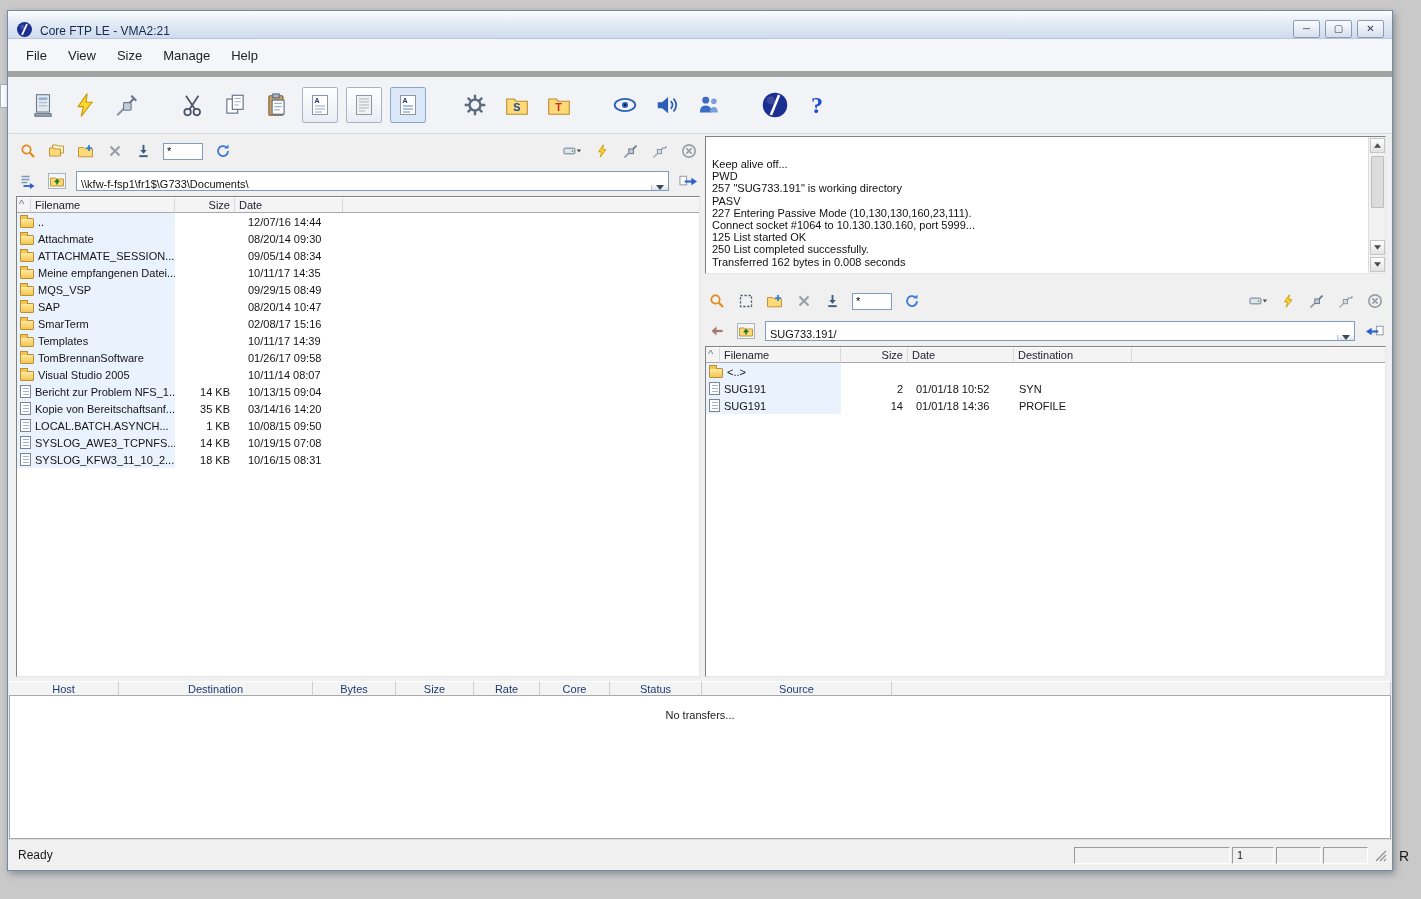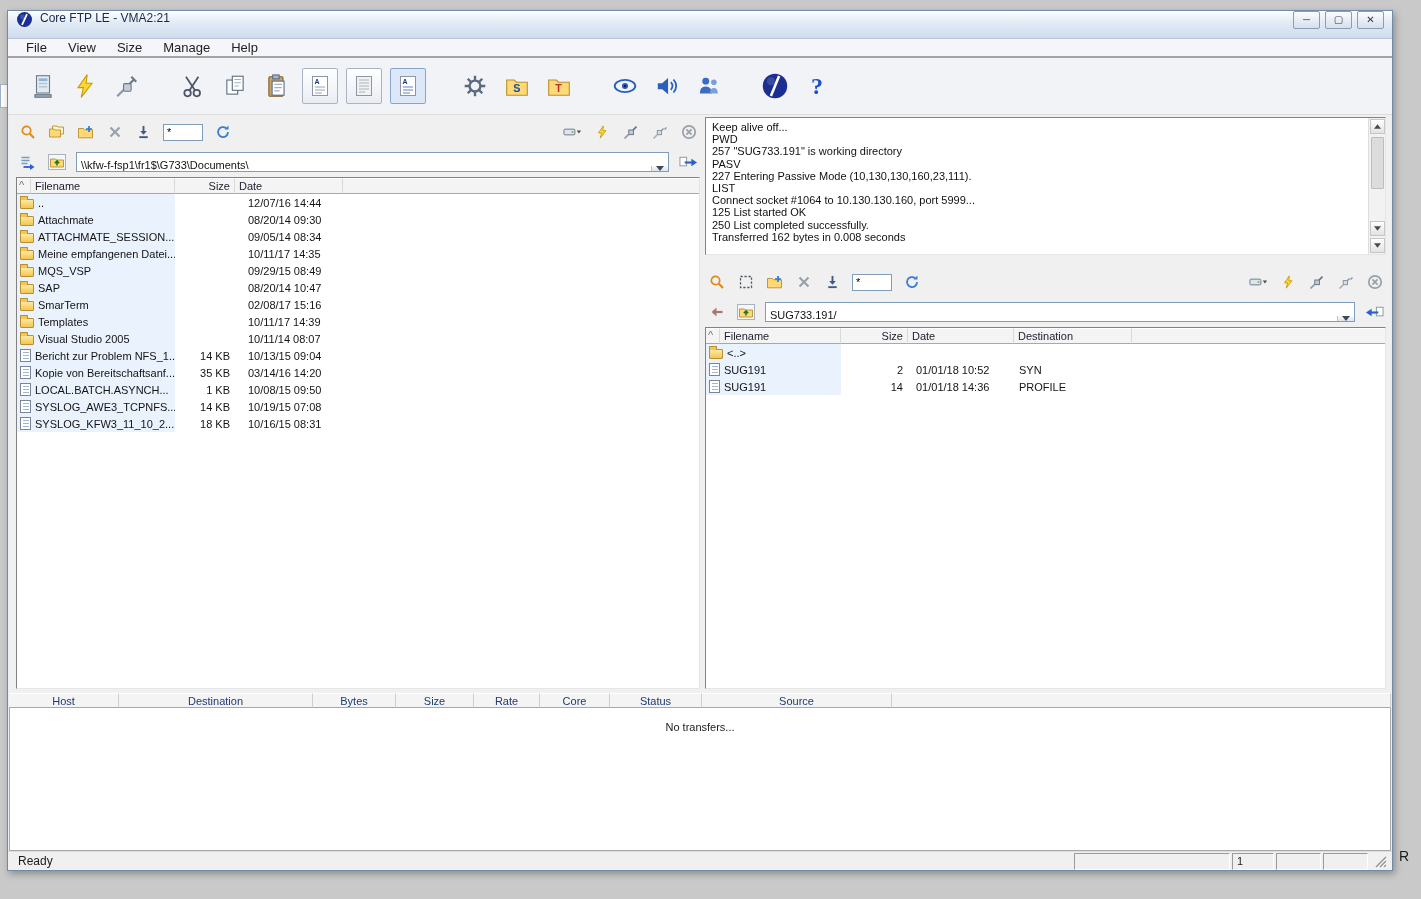--- a/index.html
+++ b/index.html
@@ -4,27 +4,27 @@
 <style>
 *{margin:0;padding:0;box-sizing:border-box}
 html,body{width:1421px;height:899px;overflow:hidden}
 body{font-family:"Liberation Sans","DejaVu Sans",sans-serif;background:#c9c9c9;position:relative}
 svg{display:block}
 
 .desk-partial{position:absolute;left:0;top:84px;width:9px;height:24px;background:#fdfdfd;border:1px solid #9db2c8}
 .desk-r{position:absolute;left:1399px;top:848px;font-size:14px;color:#1a1a1a}
 
 .window{position:absolute;left:7px;top:10px;width:1386px;height:861px;background:#f0f0f0;border:1px solid #708aa8;box-shadow:0 0 0 1px #e8eef6 inset,2px 3px 7px rgba(0,0,0,.3);display:flex;flex-direction:column}
-.titlebar{height:28px;background:linear-gradient(#fdfeff,#e2eaf5 45%,#cfdcee);display:flex;align-items:flex-start;padding:0 8px;border-bottom:1px solid #b8c6da;flex:none}
+.titlebar{height:28px;background:linear-gradient(#fdfeff,#e2eaf5 45%,#cfdcee);display:flex;align-items:flex-end;padding:0 8px;border-bottom:1px solid #b8c6da;flex:none}
 .app-icon{width:17px;height:17px}
 .title{font-size:12px;color:#16294a;margin-left:7px}
 .winbtns{margin-left:auto;display:flex;gap:5px}
 .wbtn{width:27px;height:18px;background:linear-gradient(#fbfcfe,#d7dfeb);border:1px solid #8b9cb4;border-radius:2px;font-size:10px;color:#2a3a55;display:flex;align-items:center;justify-content:center;line-height:1;cursor:default}
 
-.menubar{height:19px;display:flex;align-items:center;background:#f4f6f9;padding:0 8px;border-bottom:2px solid #a3a3a3;flex:none}
+.menubar{height:38px;display:flex;align-items:center;background:#f4f6f9;padding:0 8px;border-bottom:6px solid #a3a3a3;flex:none}
 .menu-item{font-size:13px;color:#222;padding:3px 11px 3px 10px}
 .toolbar{height:57px;display:flex;align-items:center;background:#f1f3f6;padding:0 14px;border-bottom:1px solid #dcdcdc;flex:none}
 .tbtn{width:42px;height:40px;display:flex;align-items:center;justify-content:center}
 .tbtn.boxed{border:1px solid #aab4c2;background:linear-gradient(#ffffff,#e9edf3);border-radius:2px;width:36px;height:36px;margin:0 4px}
 .tbtn.active{background:#dce8f8;border-color:#88a6cc}
 .gap{margin-left:24px}
 .help-glyph{font-size:24px;font-weight:bold;color:#1d4ed0;font-family:"Liberation Serif","DejaVu Serif",serif}
 
 .main{flex:1;display:flex;padding:2px 6px 4px 8px;gap:5px;min-height:0}
 .pane-left{width:684px;display:flex;flex-direction:column;min-height:0}
@@ -50,35 +50,35 @@
 .ftext{margin-left:4px}
 .local .c.name{width:158px}.local .c.size{width:60px}.local .c.date{width:150px;padding-left:13px}
 .remote .c.name{width:135px}.remote .c.size{width:67px}.remote .c.date{width:106px;padding-left:8px}.remote .c.perms{width:118px;padding-left:5px}
 
 .ficon{width:14px;height:12px;position:relative;flex:none}
 .frow.folder .ficon{background:linear-gradient(#ffe9a2,#f3c64f);border:1px solid #b98f2f;border-radius:1px;margin-top:2px;height:10px}
 .frow.folder .ficon::before{content:"";position:absolute;top:-4px;left:-1px;width:6px;height:3px;background:#f3c64f;border:1px solid #b98f2f;border-bottom:none;border-radius:1px 1px 0 0}
 .frow.file .ficon{width:11px;height:13px;background:#fff;border:1px solid #7a8696}
 .frow.file .ficon::before{content:"";position:absolute;left:2px;top:2px;right:1px;height:8px;background:repeating-linear-gradient(#9fb4d8 0 1px,transparent 1px 3px)}
 
-.logbox{height:138px;border:1px solid #828282;border-right-color:#e6e6e6;border-bottom-color:#e6e6e6;background:#fff;position:relative;padding:3px 22px 2px 6px;flex:none;overflow:hidden}
+.logbox{height:138px;border:1px solid #828282;border-right-color:#e6e6e6;border-bottom-color:#e6e6e6;background:#fff;position:relative;padding:21px 22px 2px 6px;flex:none;overflow:hidden}
 .logline{font-size:11px;line-height:12.2px;color:#101010;white-space:nowrap}
 .vscroll{position:absolute;right:0;top:0;bottom:0;width:17px;background:#f2f2f2;border-left:1px solid #dddddd;display:flex;flex-direction:column;align-items:center}
 .varrow{width:15px;height:15px;display:flex;align-items:center;justify-content:center;background:linear-gradient(#ffffff,#e2e2e2);border:1px solid #c6c6c6;margin:1px 0;flex:none}
 .vthumb{width:13px;height:52px;background:#dcdcdc;border:1px solid #bdbdbd;border-radius:1px;margin-top:2px;flex:none}
 .vspace{flex:1}
 .remote-gap{height:12px;flex:none}
 
 .queue{flex:none;margin:0 1px}
 .qheader{display:flex;height:15px}
 .qcell{background:#f4f4f4;border-top:1px solid #fff;border-right:1px solid #cfcfcf;border-bottom:1px solid #a8a8a8;font-size:11px;color:#1c3a73;display:flex;align-items:center;justify-content:center;white-space:nowrap}
 .qbody{height:143px;background:#fff;border:1px solid #a8a8a8;border-top:none;display:flex;justify-content:center}
 .qempty{font-size:11px;color:#222;margin-top:13px}
 
-.statusbar{height:19px;background:#f0f0f0;border-top:1px solid #dcdcdc;display:flex;align-items:center;padding:0 4px 0 10px;font-size:12px;color:#1a1a1a;flex:none}
+.statusbar{height:31px;background:#f0f0f0;border-top:1px solid #dcdcdc;display:flex;align-items:center;padding:0 4px 0 10px;font-size:12px;color:#1a1a1a;flex:none}
 .scells{margin-left:auto;display:flex;align-items:center;gap:2px}
 .scell{height:17px;border:1px solid;border-color:#9a9a9a #ffffff #ffffff #9a9a9a;background:#f0f0f0;font-size:11px;color:#222;display:flex;align-items:center;padding:0 4px}
 .grip{width:15px;height:15px;margin-left:3px}
 </style>
 </head>
 <body>
 
 <div class="desk-partial"></div>
 <div class="desk-r">R</div>
 
@@ -414,20 +414,29 @@
                 <span class="ficon"></span>
                 <span class="ftext">Templates</span>
               </div>
     <div class="c size"></div>
     <div class="c date">10/11/17 14:39</div>
 
   </div>
             <div class="frow folder">
     <div class="c name">
                 <span class="ficon"></span>
+                <span class="ftext">TomBrennanSoftware</span>
+              </div>
+    <div class="c size"></div>
+    <div class="c date">01/26/17 09:58</div>
+
+  </div>
+            <div class="frow folder">
+    <div class="c name">
+                <span class="ficon"></span>
                 <span class="ftext">Visual Studio 2005</span>
               </div>
     <div class="c size"></div>
     <div class="c date">10/11/14 08:07</div>
 
   </div>
             <div class="frow file">
     <div class="c name">
                 <span class="ficon"></span>
                 <span class="ftext">Bericht zur Problem NFS_1...</span>
@@ -478,21 +487,20 @@
 
     <div class="pane-right remote">
 
       <div class="logbox">
         <div id="log-lines">
             <div class="logline">Keep alive off...</div>
             <div class="logline">PWD</div>
             <div class="logline">257 "SUG733.191" is working directory</div>
             <div class="logline">PASV</div>
             <div class="logline">227 Entering Passive Mode (10,130,130,160,23,111).</div>
-            <div class="logline">LIST</div>
             <div class="logline">Connect socket #1064 to 10.130.130.160, port 5999...</div>
             <div class="logline">125 List started OK</div>
             <div class="logline">250 List completed successfully.</div>
             <div class="logline">Transferred 162 bytes in 0.008 seconds</div>
           </div>
         <div class="vscroll">
           <span class="varrow">
               <svg width="7" height="5" viewBox="0 0 8 5">
                 <path d="M0 5h8L4 0z" fill="#4a4a4a"></path>
               </svg>

